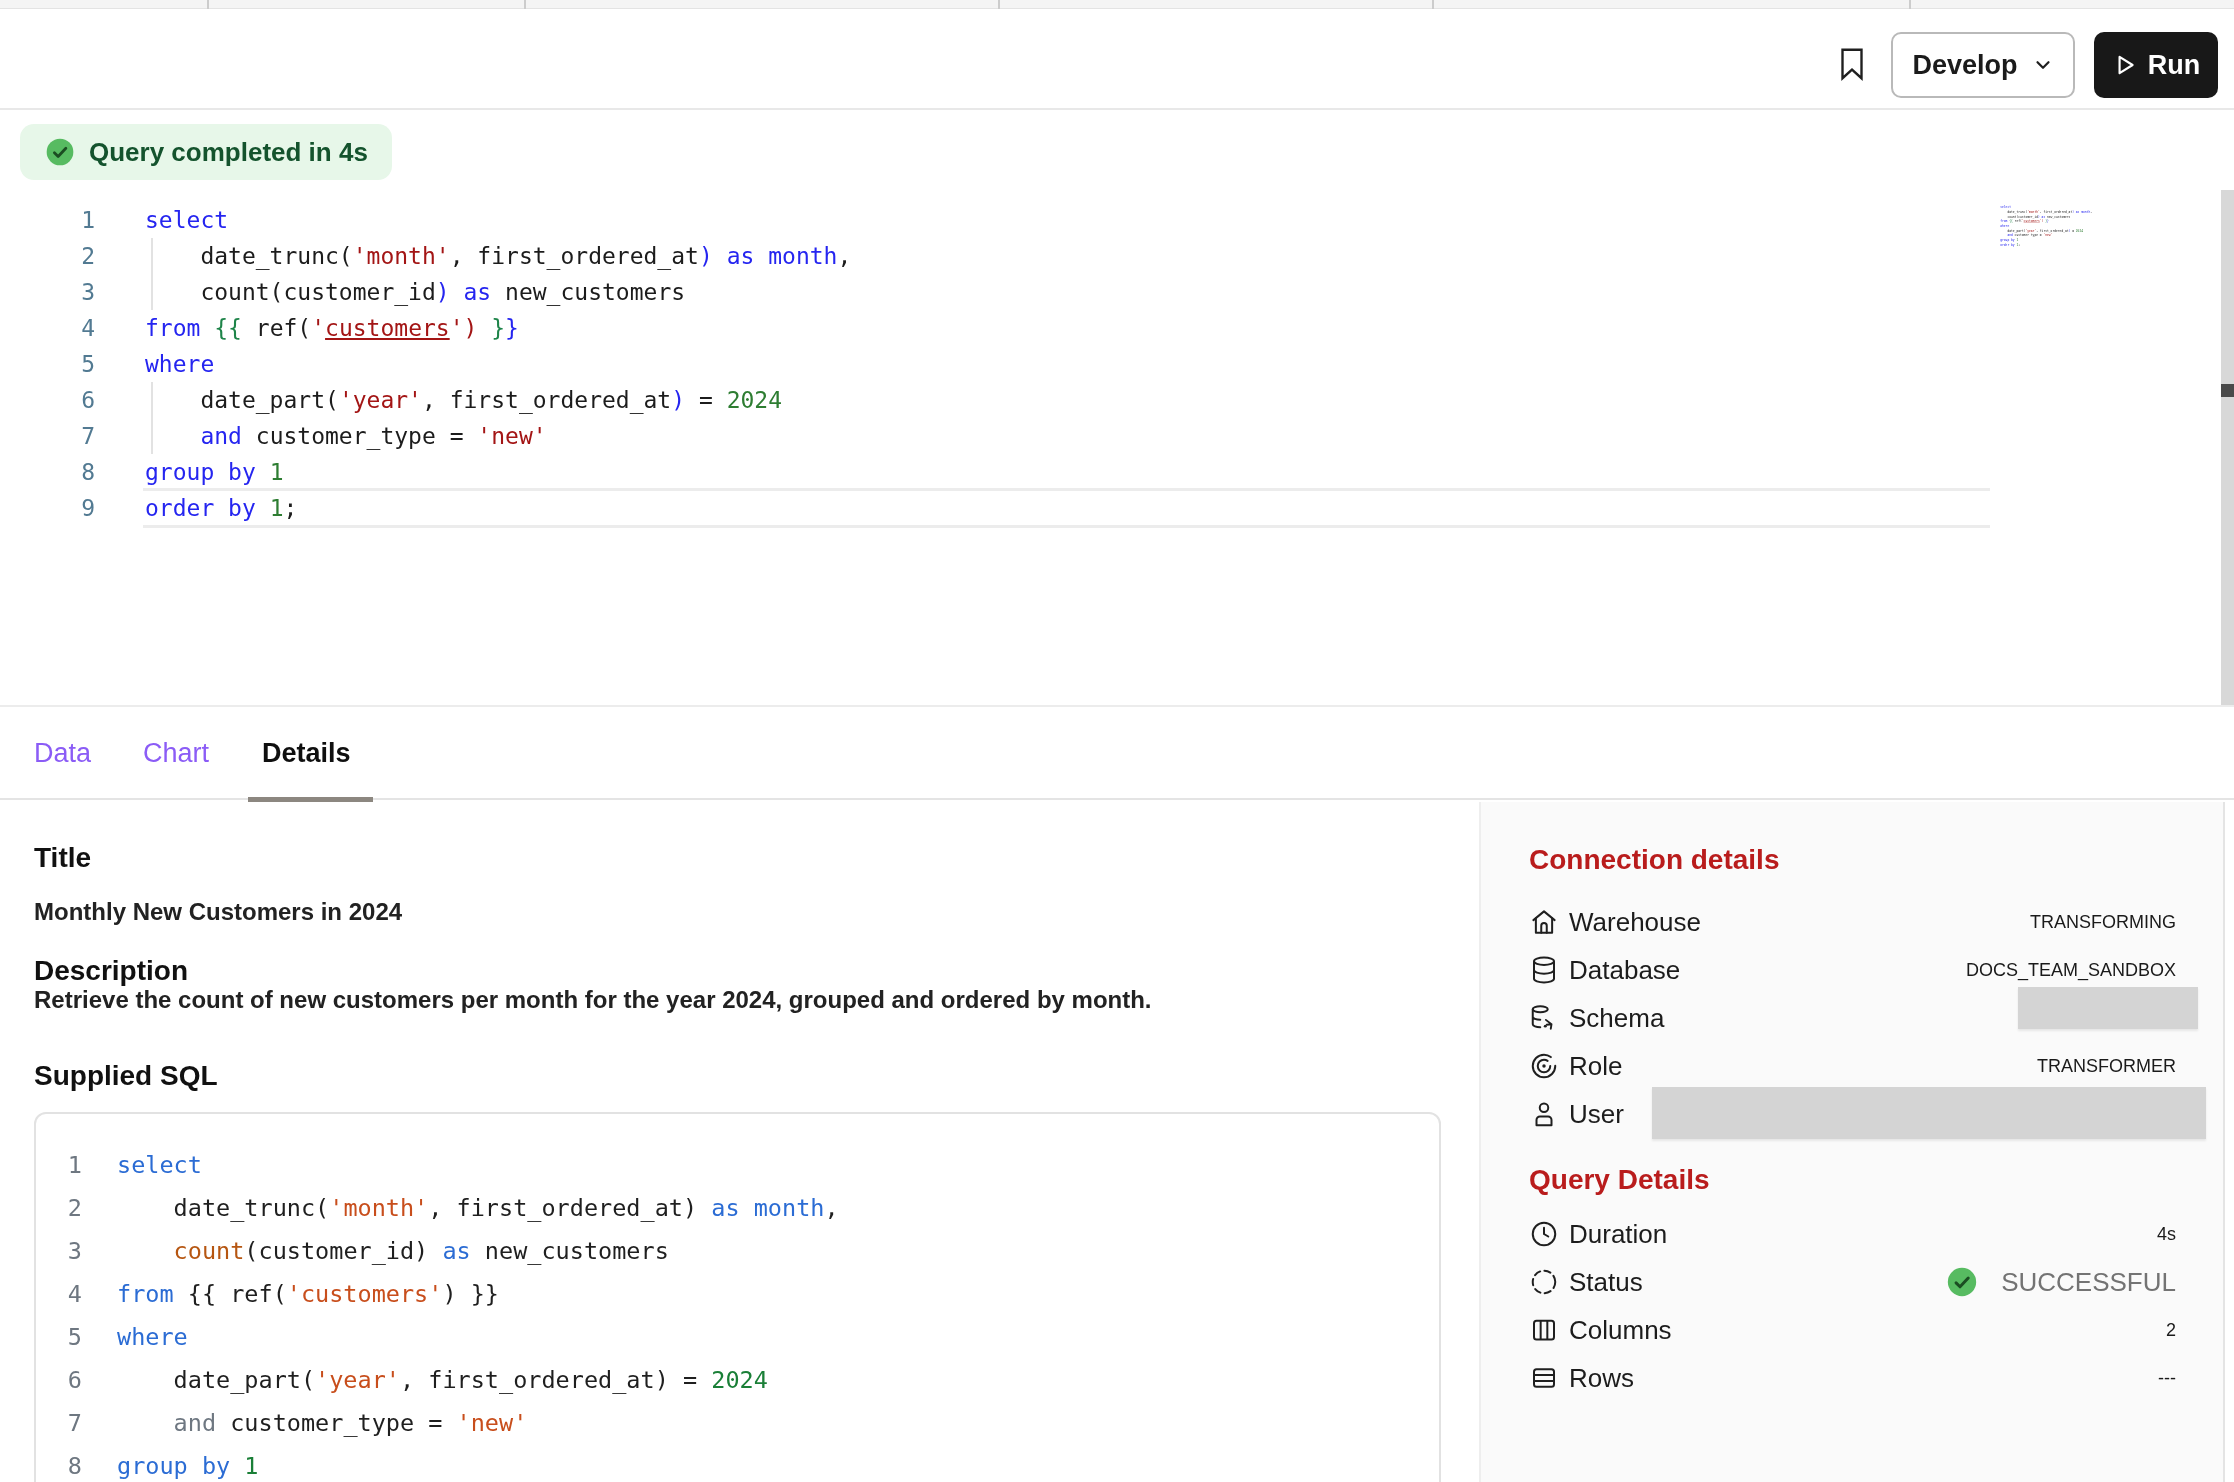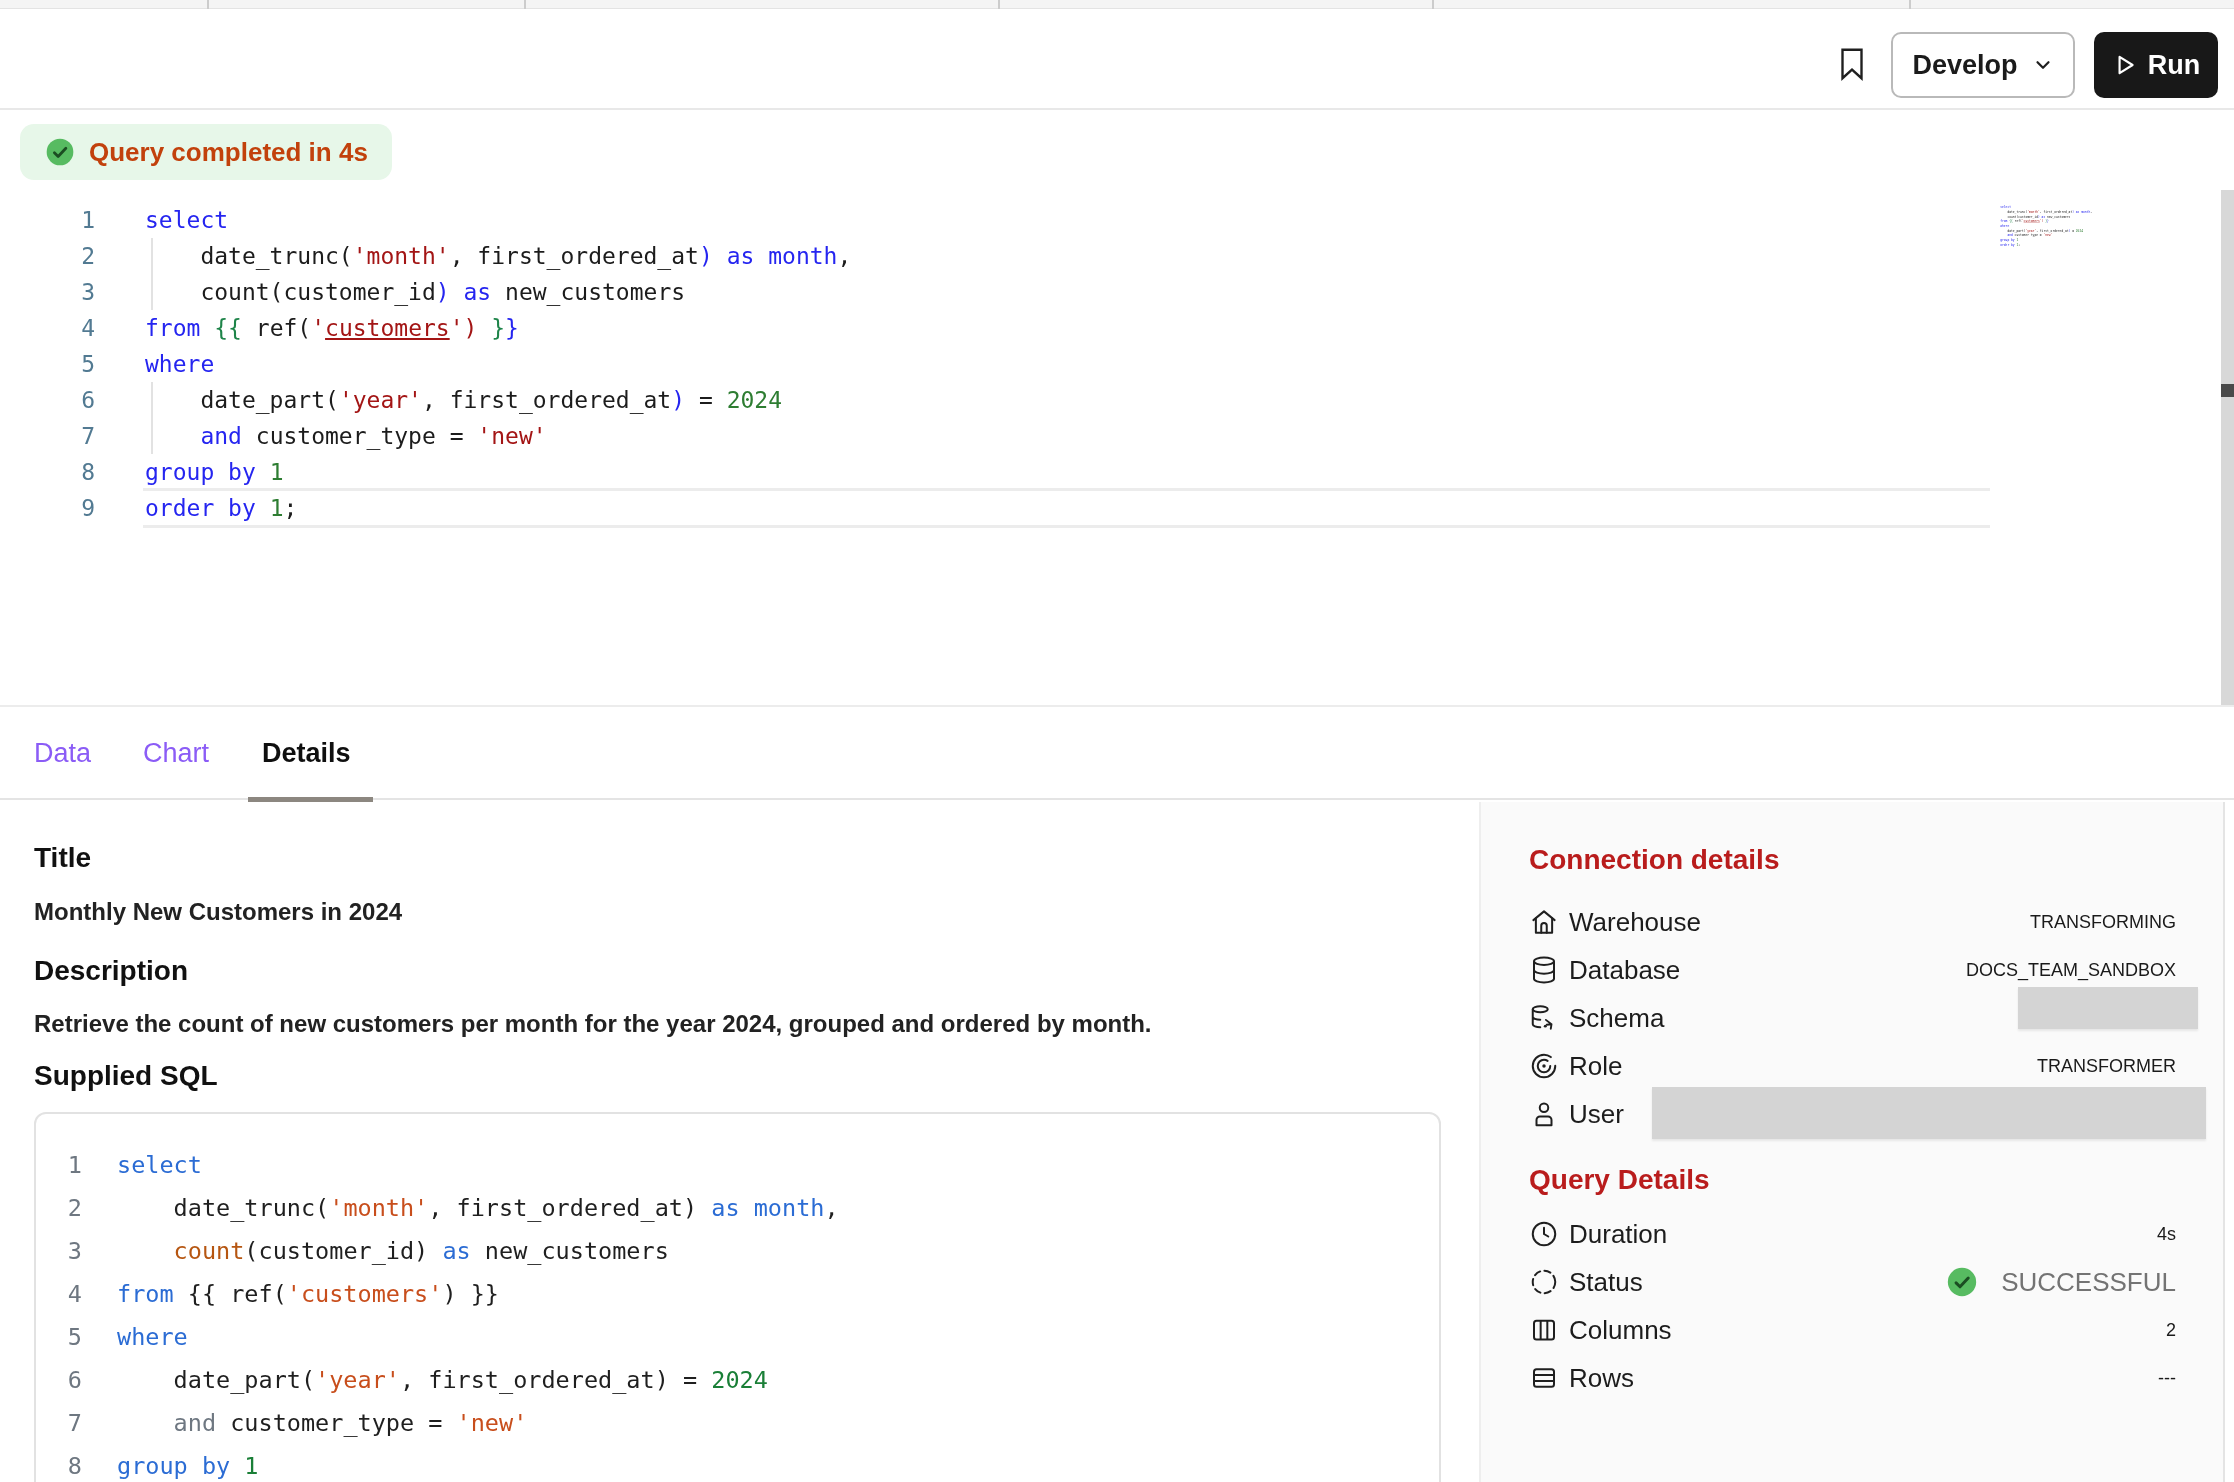--- a/index.html
+++ b/index.html
@@ -21,21 +21,21 @@
     display:flex; align-items:center; justify-content:center; gap:14px;
     font-size:27px; font-weight:600; color:#1b1b1b; cursor:pointer; }
   .run-btn { position:absolute; left:2094px; top:22px; width:124px; height:66px;
     background:#181818; border-radius:10px; display:flex; align-items:center; justify-content:center; gap:10px;
     font-size:27px; font-weight:600; color:#fff; cursor:pointer; }
 
   
   .status-row { position:absolute; left:0; top:112px; width:2234px; height:88px; background:#fff; }
   .query-pill { position:absolute; left:20px; top:12px; height:56px; padding:0 24px;
     background:#e7f7e9; border-radius:14px; display:inline-flex; align-items:center; gap:13px; }
-  .query-pill span { font-size:26px; font-weight:600; color:#c2410c; }
+  .query-pill span { font-size:26px; font-weight:600; color:#14532d; }
   .env-pill { position:absolute; left:385px; top:9px; height:60px; padding:0 20px 0 24px;
     background:#fff; border:2px solid #dcdcdc; border-radius:12px; display:inline-flex; align-items:center; gap:16px; cursor:pointer; }
   .env-label { font-size:27px; color:#111; }
   .env-value { background:#d6e4fb; border-radius:9px; padding:5px 17px; font-size:26px; font-weight:600; color:#1c2b3a; }
 
   
   .codearea { font-family:"DejaVu Sans Mono", monospace; }
   #editor { position:absolute; left:0; top:202px; width:2210px; }
   #editor .code-line { position:relative; height:36px; line-height:36px; font-size:23px; white-space:pre; padding-left:145px; }
   #editor .gutter { position:absolute; left:0; top:0; width:95px; text-align:right; color:#527a92; font-size:23px; }
@@ -175,21 +175,21 @@
     <div class="tab tab-data">Data</div>
     <div class="tab tab-chart">Chart</div>
     <div class="tab tab-details">Details</div>
     <div class="tab-underline"></div>
   </div>
 
   <div class="details-pane">
     <div class="h-small" style="top:40px">Title</div>
     <div class="p-text" style="top:96px">Monthly New Customers in 2024</div>
     <div class="h-small" style="top:153px">Description</div>
-    <div class="p-text" style="top:208px">Retrieve the count of new customers per month for the year 2024, grouped and ordered by month.</div>
+    <div class="p-text" style="top:184px">Retrieve the count of new customers per month for the year 2024, grouped and ordered by month.</div>
     <div class="h-small" style="top:258px">Supplied SQL</div>
     <div class="sqlblock codearea">
         <div class="code-line"><span class="gutter">1</span><span class="tok-kw2">select</span></div>
         <div class="code-line"><span class="gutter">2</span><span class="tok-id2">    date_trunc(</span><span class="tok-str2">'month'</span><span class="tok-id2">, first_ordered_at) </span><span class="tok-kw2">as</span><span class="tok-id2"> </span><span class="tok-kw2">month</span><span class="tok-id2">,</span></div>
         <div class="code-line"><span class="gutter">3</span><span class="tok-id2">    </span><span class="tok-fn">count</span><span class="tok-id2">(customer_id) </span><span class="tok-kw2">as</span><span class="tok-id2"> new_customers</span></div>
         <div class="code-line"><span class="gutter">4</span><span class="tok-kw2">from</span><span class="tok-id2"> {{ ref(</span><span class="tok-str2">'customers'</span><span class="tok-id2">) }}</span></div>
         <div class="code-line"><span class="gutter">5</span><span class="tok-kw2">where</span></div>
         <div class="code-line"><span class="gutter">6</span><span class="tok-id2">    date_part(</span><span class="tok-str2">'year'</span><span class="tok-id2">, first_ordered_at) = </span><span class="tok-num2">2024</span></div>
         <div class="code-line"><span class="gutter">7</span><span class="tok-id2">    </span><span class="tok-gray">and</span><span class="tok-id2"> customer_type = </span><span class="tok-str2">'new'</span></div>
         <div class="code-line"><span class="gutter">8</span><span class="tok-kw2">group by</span><span class="tok-id2"> </span><span class="tok-num2">1</span></div>

